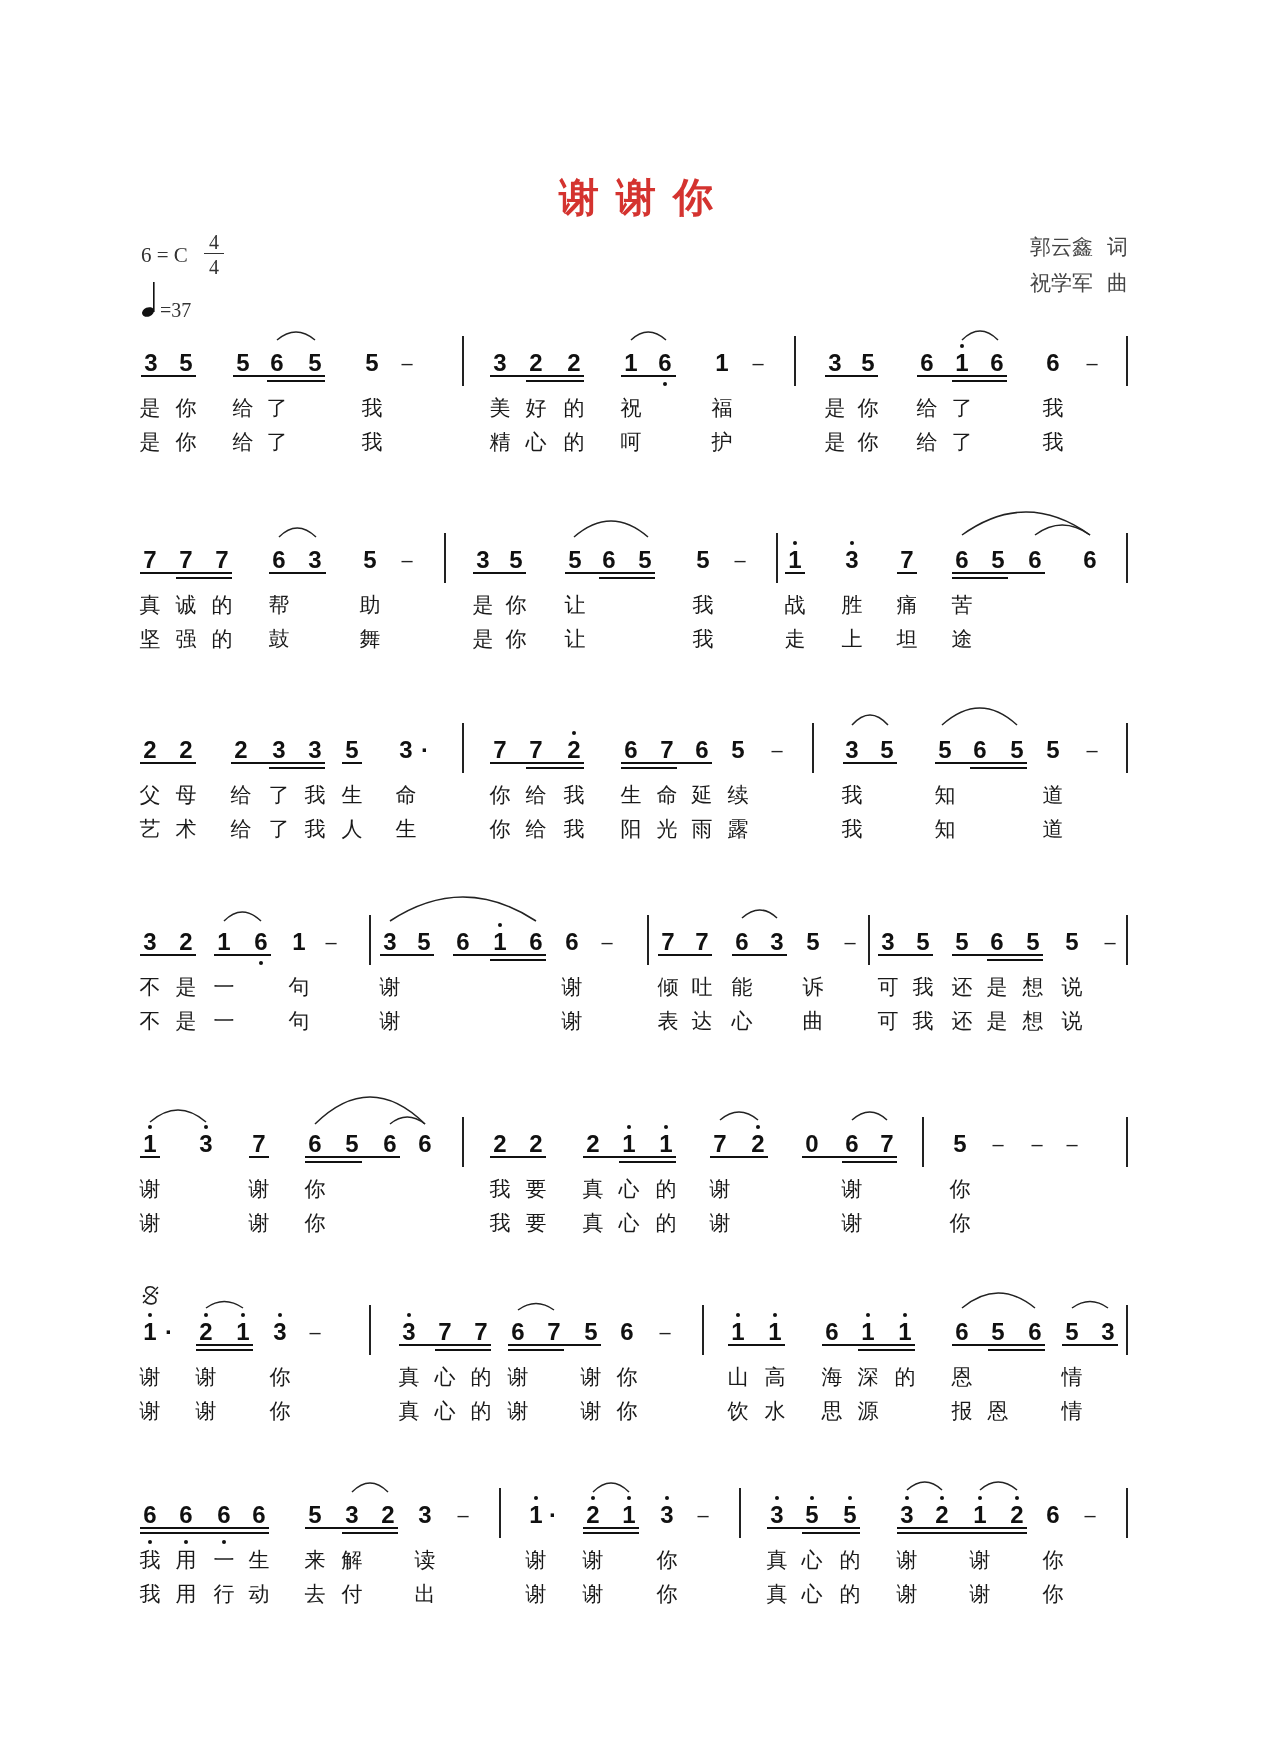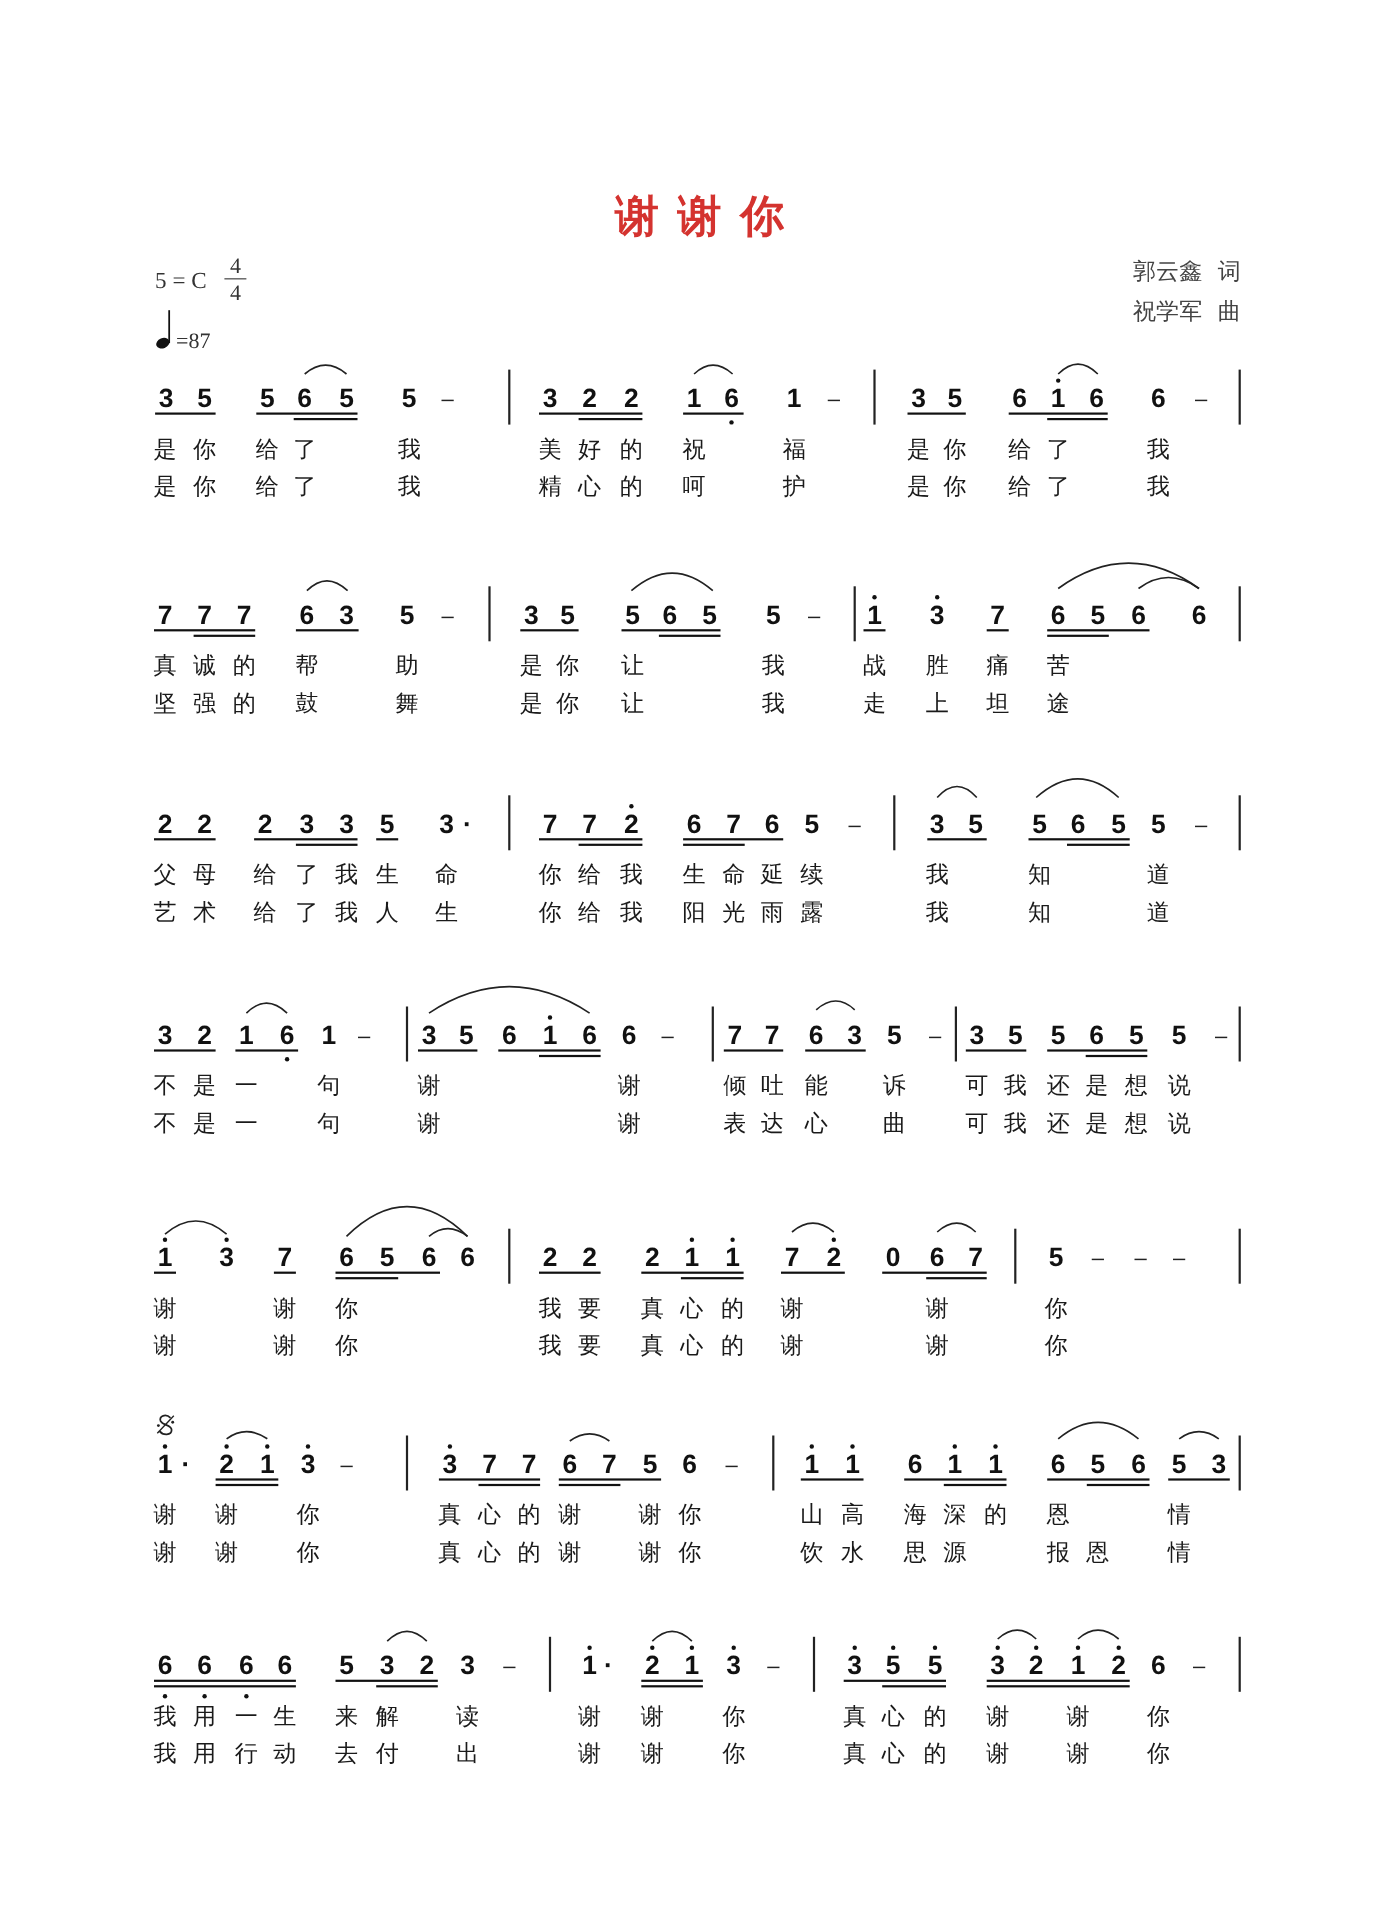--- a/index.html
+++ b/index.html
@@ -30,33 +30,33 @@
   .lc span{position:absolute;left:0;width:30px;height:26px;line-height:26px;}
   .lc .v1{top:32px;}
   .lc .v2{top:66px;}
   svg.overlay{position:absolute;left:0;top:0;pointer-events:none;}
   svg.overlay path.slur{fill:none;stroke:#222;stroke-width:1.5;}
 </style>
 </head>
 <body>
 
 <div class="title">谢谢你</div>
-<div class="key">5 = C</div>
+<div class="key">6 = C</div>
 <div class="ts">
   <span class="num">4</span>
   <span class="line"></span>
   <span class="den">4</span>
 </div>
 <div class="tempo-icon">
   <svg width="22" height="42" viewBox="0 0 22 42">
       <ellipse cx="10" cy="34" rx="6.2" ry="4.6" transform="rotate(-22 10 34)" fill="#111"></ellipse>
       <rect x="15" y="4" width="1.6" height="30" fill="#111"></rect>
     </svg>
 </div>
-<div class="tempo-text">=87</div>
+<div class="tempo-text">=37</div>
 <div class="credits">
   <div class="credit-line"><span>郭云鑫</span><span class="role">词</span></div>
   <div class="credit-line"><span>祝学军</span><span class="role">曲</span></div>
 </div>
 
 <div class="row" style="top:363px">
   <span class="n" style="left:151px" data-oct="0">3</span>
   <span class="n" style="left:186px" data-oct="0">5</span>
   <span class="n" style="left:243px" data-oct="0">5</span>
   <span class="n" style="left:277px" data-oct="0">6</span>

